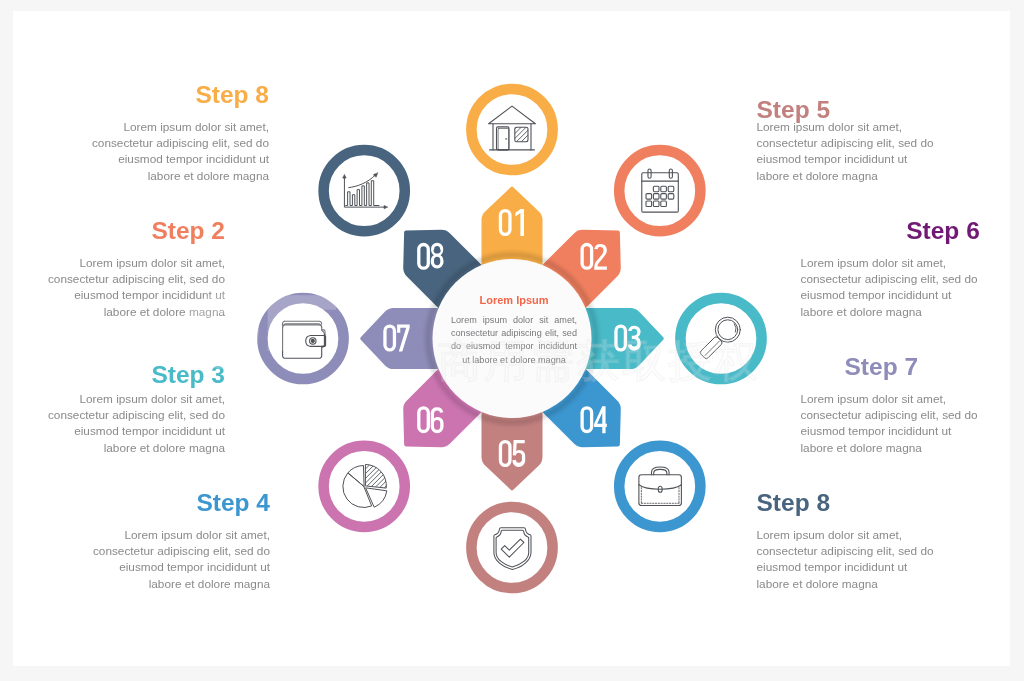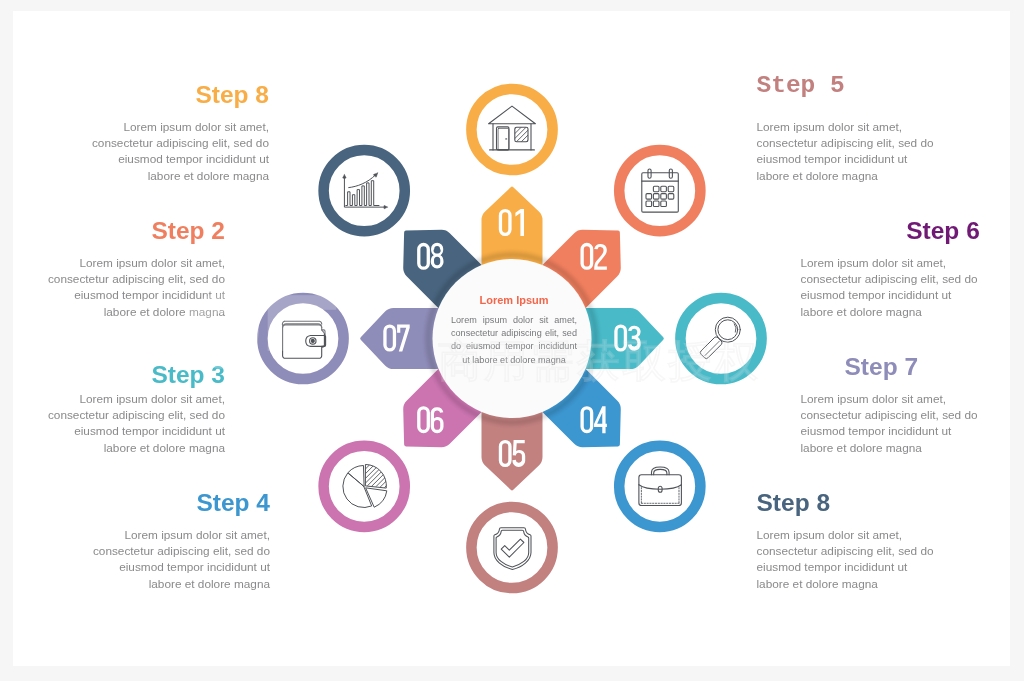--- a/index.html
+++ b/index.html
@@ -274,21 +274,21 @@
       <div>eiusmod tempor incididunt ut</div>
       <div>labore et dolore magna</div>
     </div>
     <div class="steptitle" style="color: rgb(60, 150, 207); left: 70px; width: 200px; text-align: right; top: 490.5px;">Step 4</div>
     <div class="stepbody" style="left: 70px; width: 200px; text-align: right; top: 527px;">
       <div>Lorem ipsum dolor sit amet,</div>
       <div>consectetur adipiscing elit, sed do</div>
       <div>eiusmod tempor incididunt ut</div>
       <div>labore et dolore magna</div>
     </div>
-    <div class="steptitle" style="color: rgb(194, 128, 127); left: 756.5px; width: 200px; text-align: left; top: 74px; font-family: Liberation Mono, monospace;">Step 5</div>
+    <div class="steptitle" style="color: rgb(194, 128, 127); left: 756.5px; width: 200px; text-align: left; top: 98px;">Step 5</div>
     <div class="stepbody" style="left: 756.5px; width: 200px; text-align: left; top: 119px;">
       <div>Lorem ipsum dolor sit amet,</div>
       <div>consectetur adipiscing elit, sed do</div>
       <div>eiusmod tempor incididunt ut</div>
       <div>labore et dolore magna</div>
     </div>
     <div class="steptitle" style="color: #701a75; left: 843px; width: 200px; text-align: center; top: 218.5px;">Step 6</div>
     <div class="stepbody" style="left: 800.5px; width: 200px; text-align: left; top: 255px;">
       <div>Lorem ipsum dolor sit amet,</div>
       <div>consectetur adipiscing elit, sed do</div>

